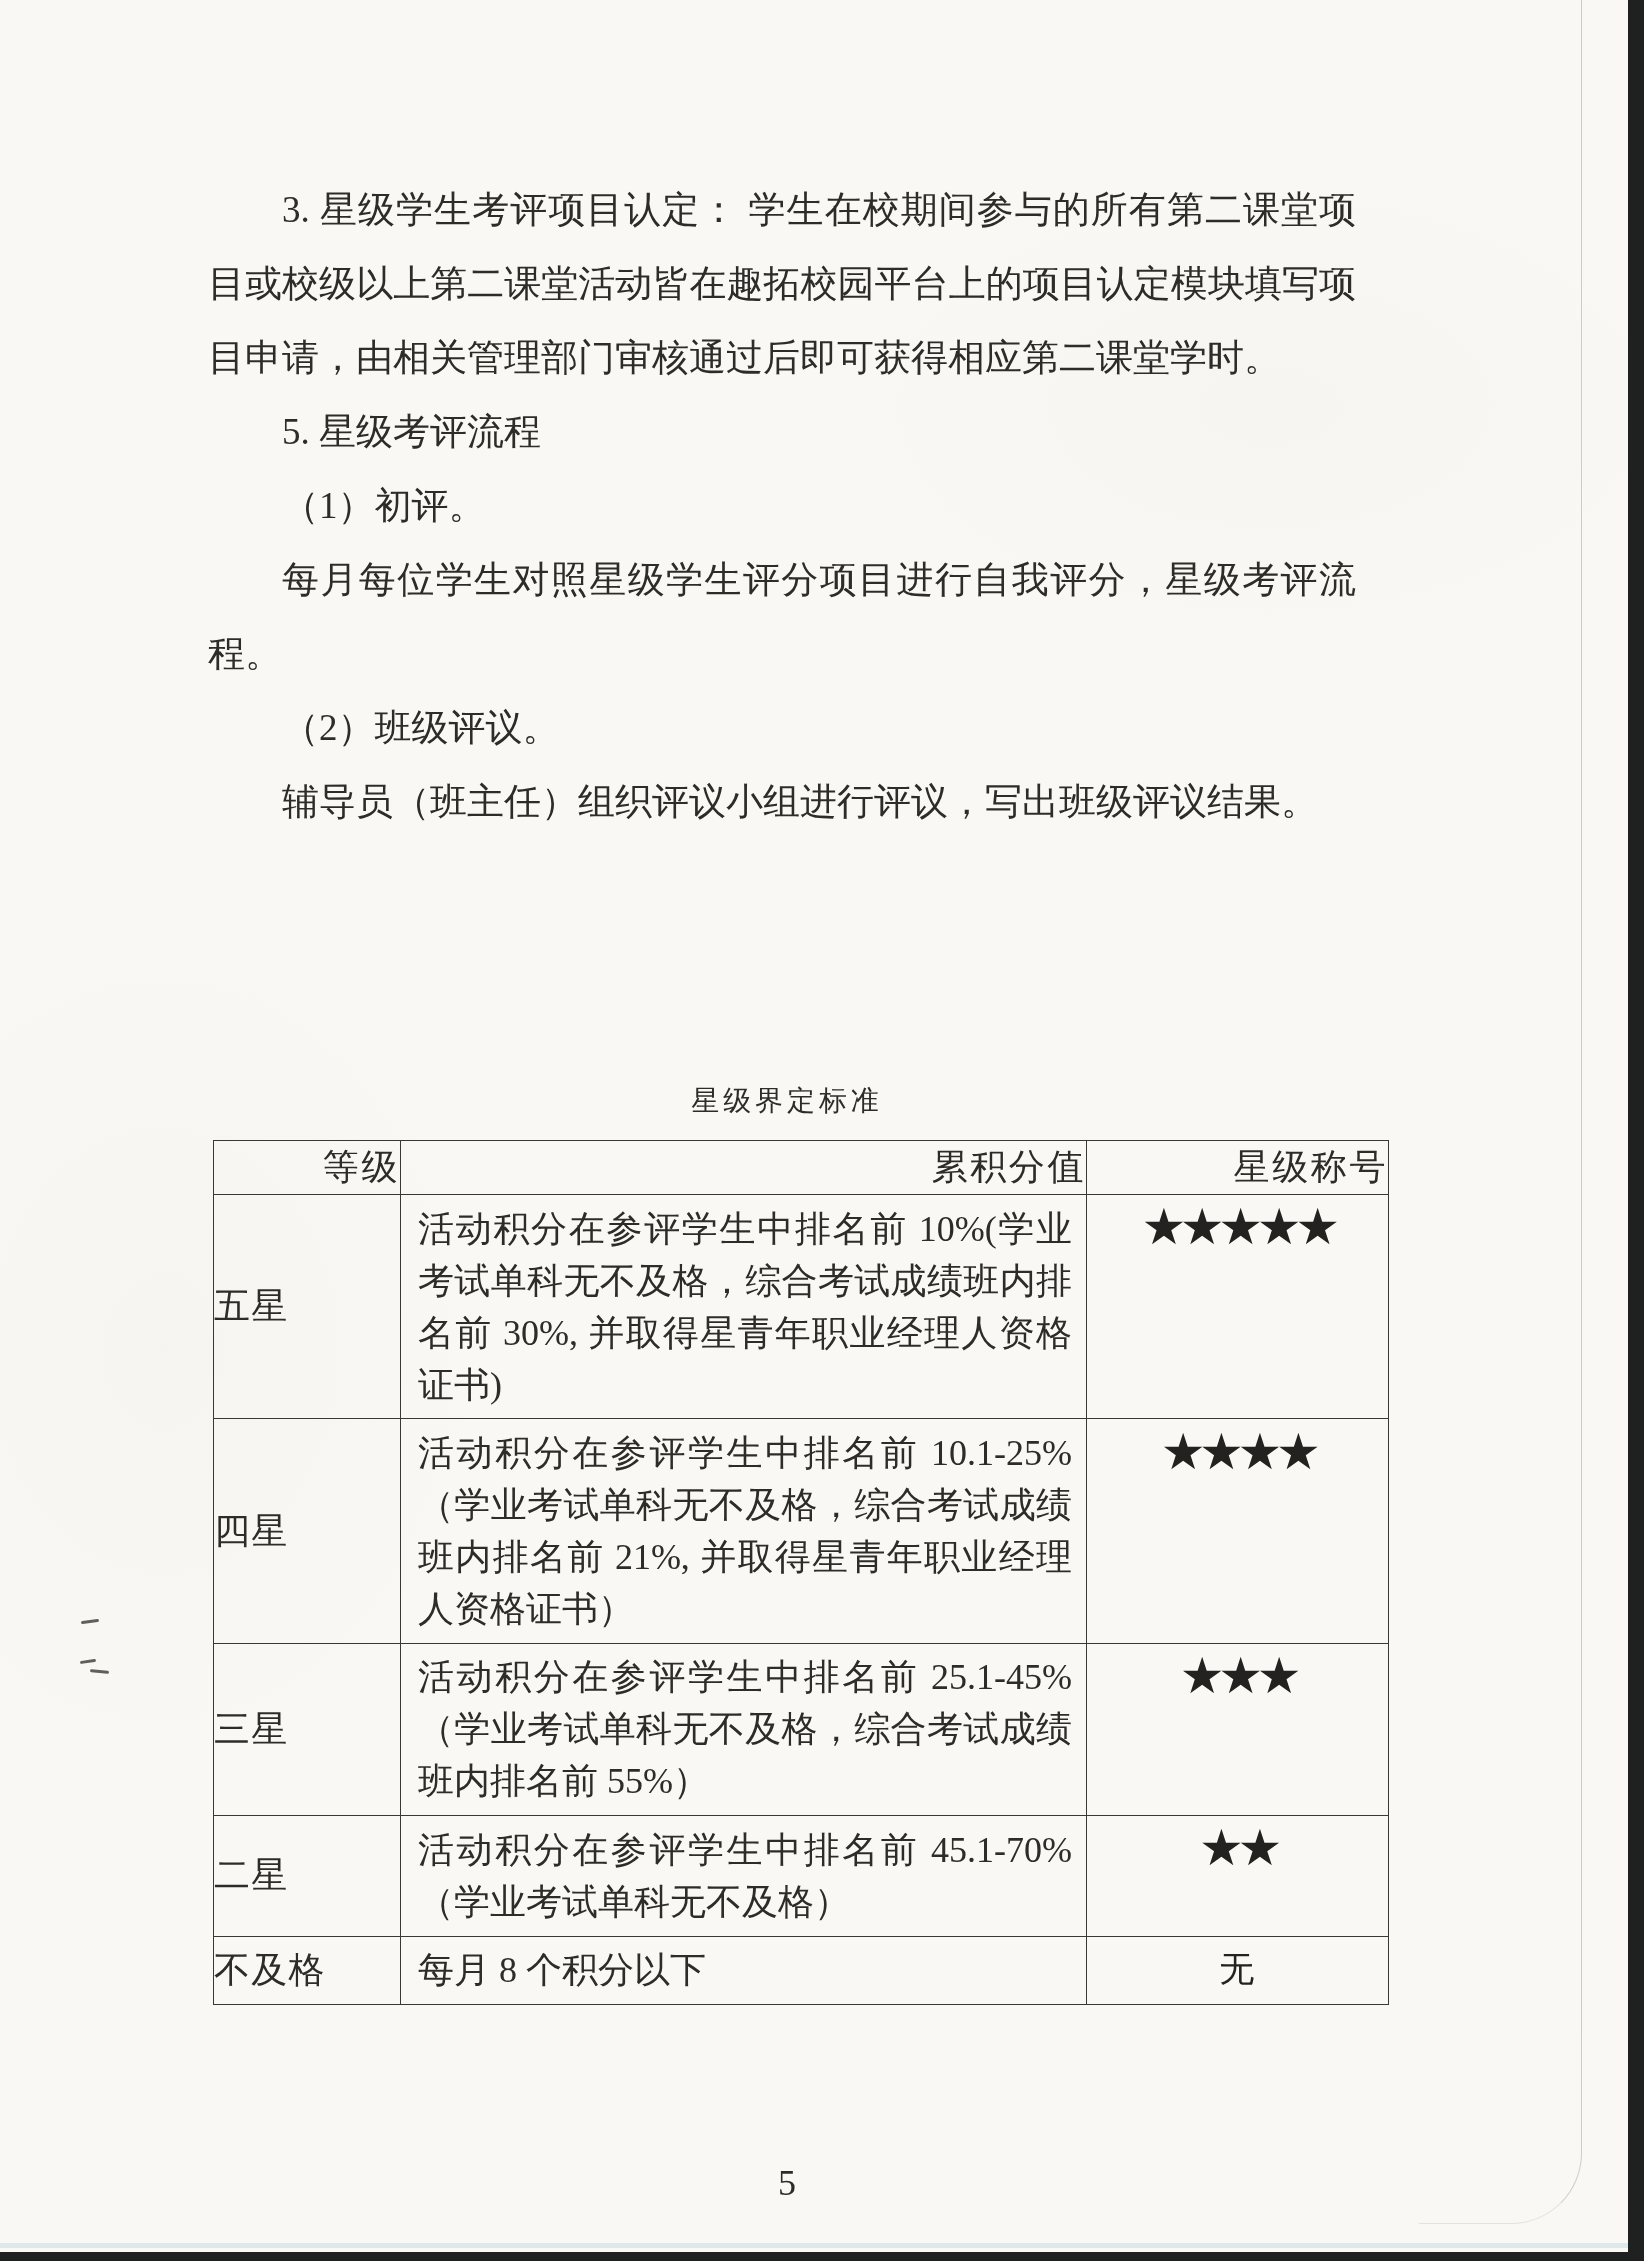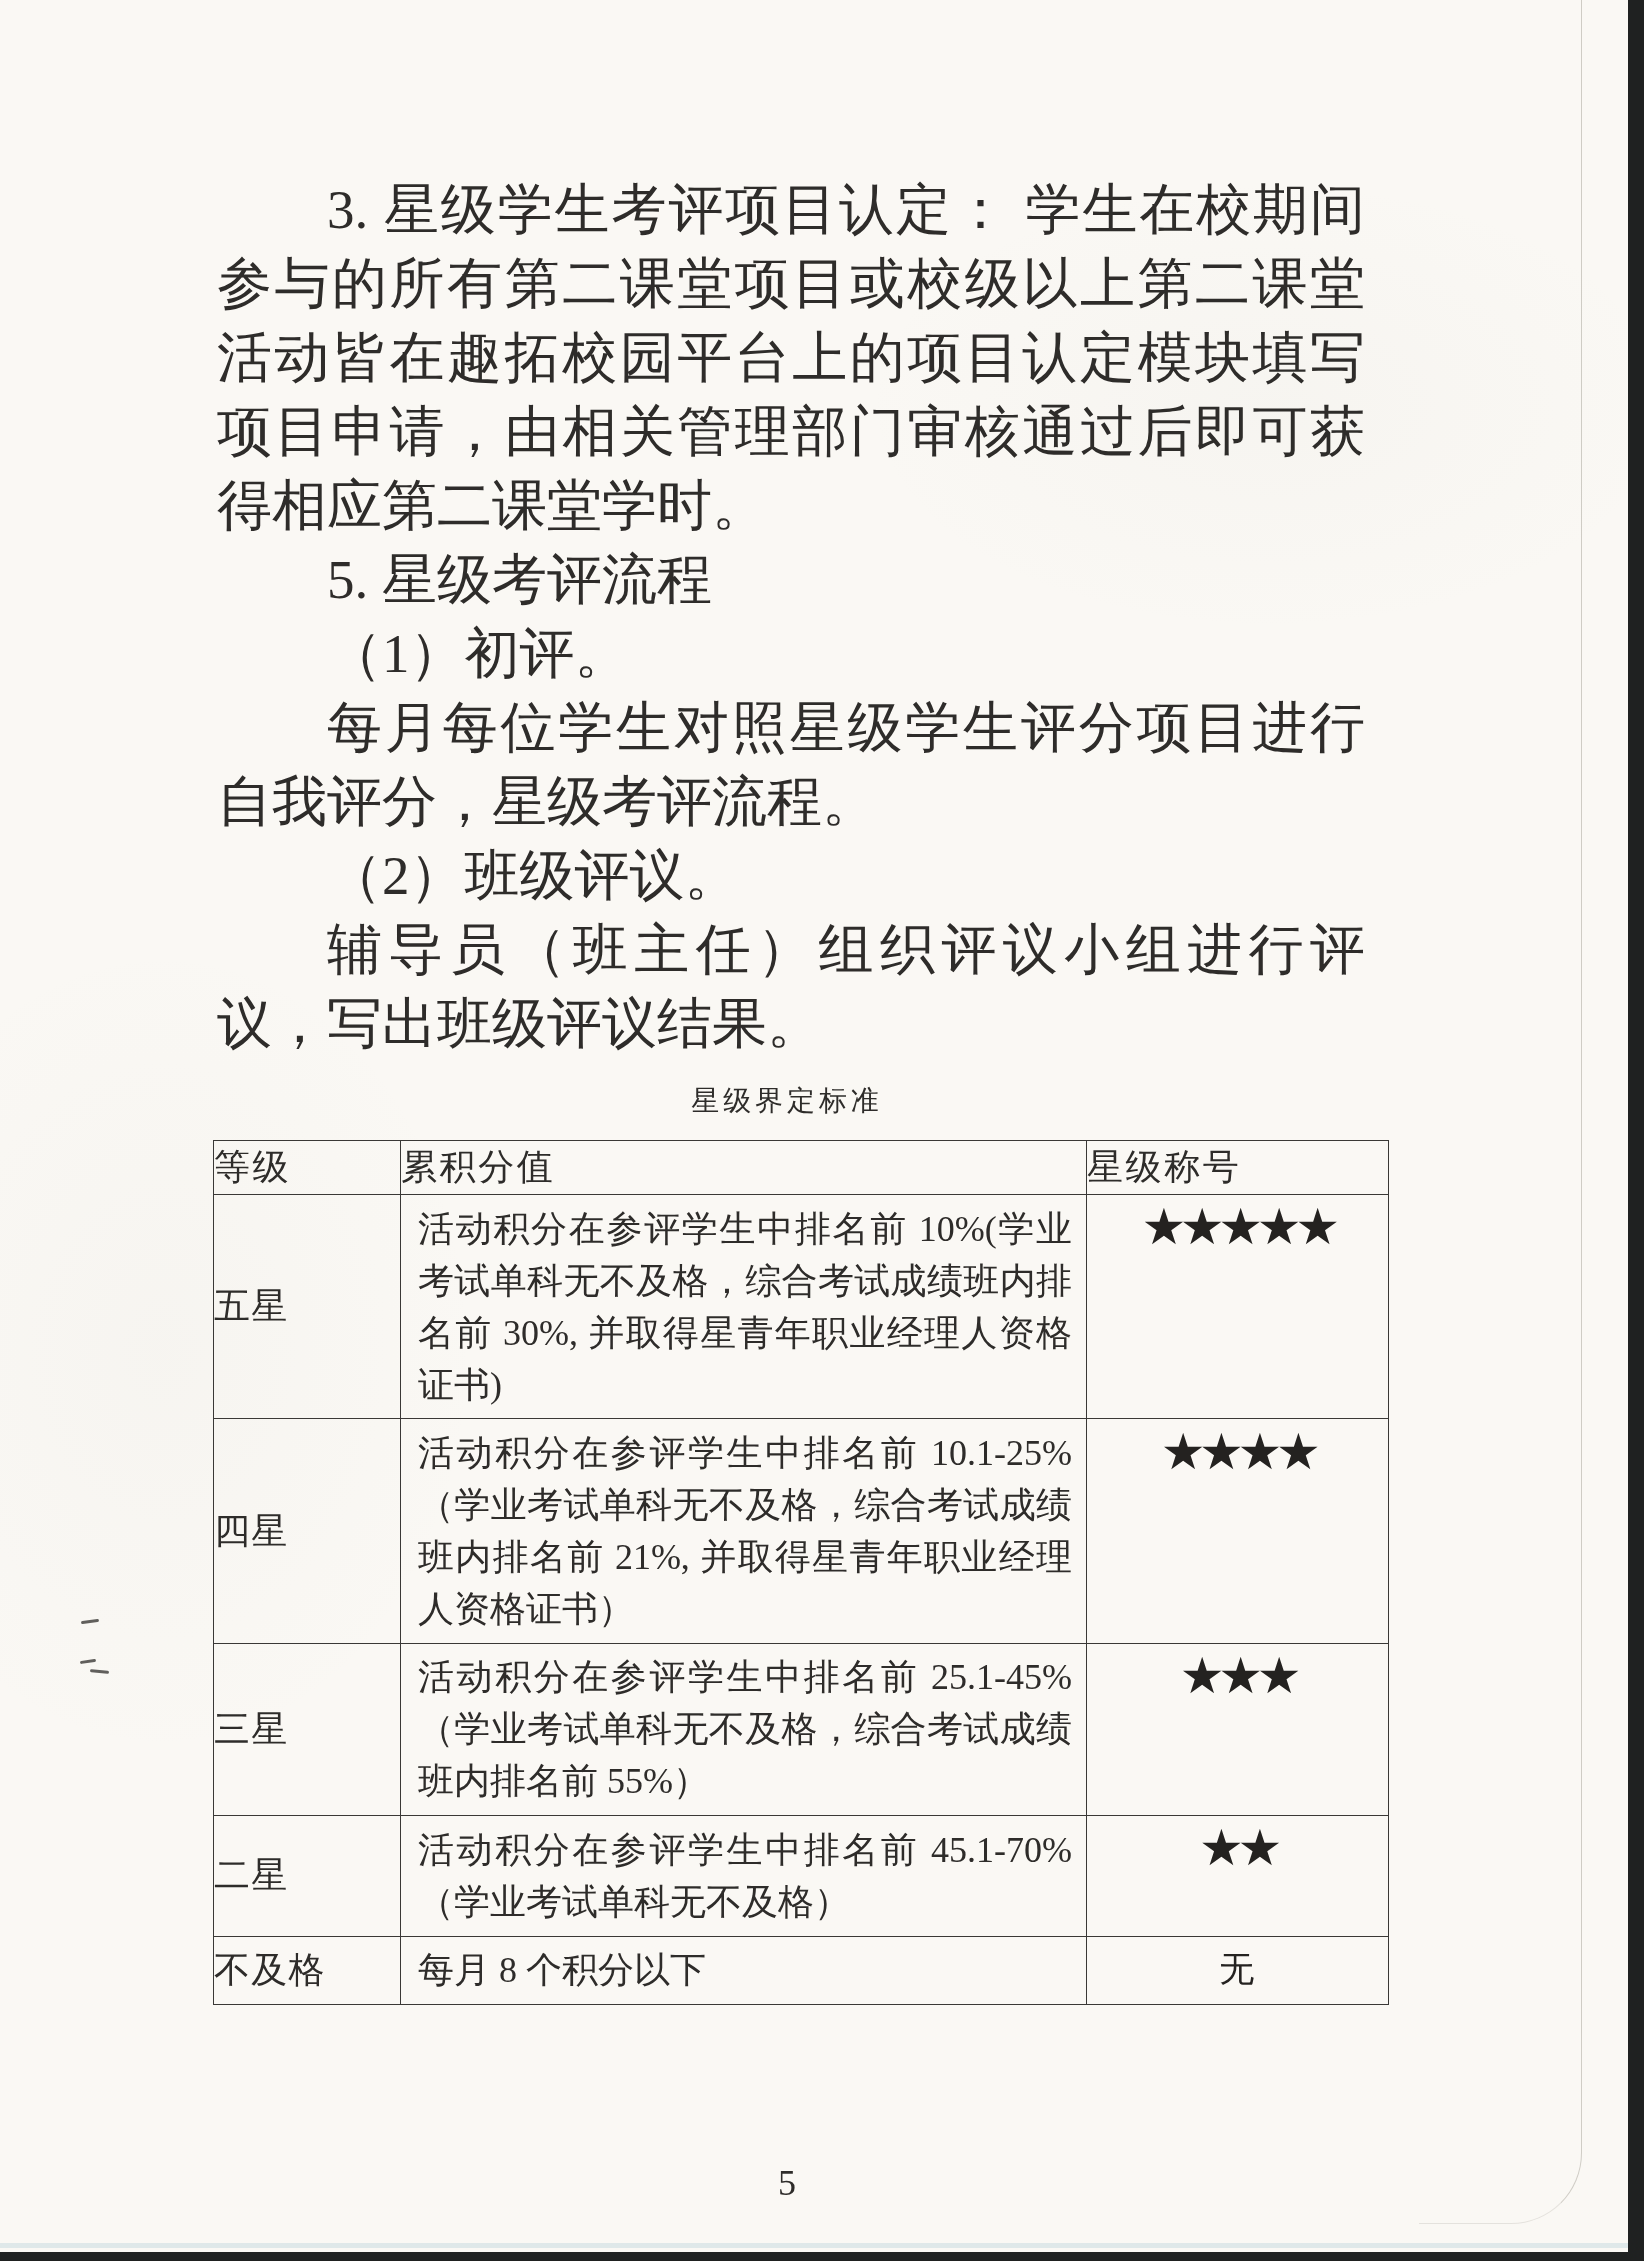--- a/index.html
+++ b/index.html
@@ -34,22 +34,22 @@
   }
   .bottom-highlight{
     position:absolute;left:0;top:2243px;width:1628px;height:5.2px;
     background:rgba(214,227,230,0.75);
   }
   .ink-mark{
     position:absolute;background:rgba(45,44,42,0.75);
     border-radius:1.9px;transform:rotate(-8deg);
   }
   .body-text{
-    position:absolute;left:217px;top:173px;width:1148px;
-    font-size:55px;line-height:74px;
+    position:absolute;left:208px;top:173px;width:1148px;
+    font-size:37px;line-height:74px;
     text-align:justify;
   }
   .body-text p{
     text-indent:2em;
     margin:0;
   }
   .table-title{
     position:absolute;left:213px;top:1065px;width:1148px;
     font-size:28px;line-height:71px;text-align:center;
     letter-spacing:3.9px;
@@ -60,21 +60,21 @@
     font-size:36px;
   }
   table.star-table col.c1{width:187px;}
   table.star-table col.c2{width:686px;}
   table.star-table col.c3{width:302px;}
   table.star-table th,
   table.star-table td{
     border:1.9px solid var(--border);
   }
   table.star-table th{
-    height:54px;font-weight:normal;text-align:left;
+    height:54px;font-weight:normal;text-align:right;
     letter-spacing:2.6px;
   }
   td.level{
     vertical-align:middle;letter-spacing:1.3px;
   }
   td.crit{
     vertical-align:top;text-align:justify;
     padding:7.7px 14px 7.7px 17px;line-height:52px;
   }
   td.stars{

